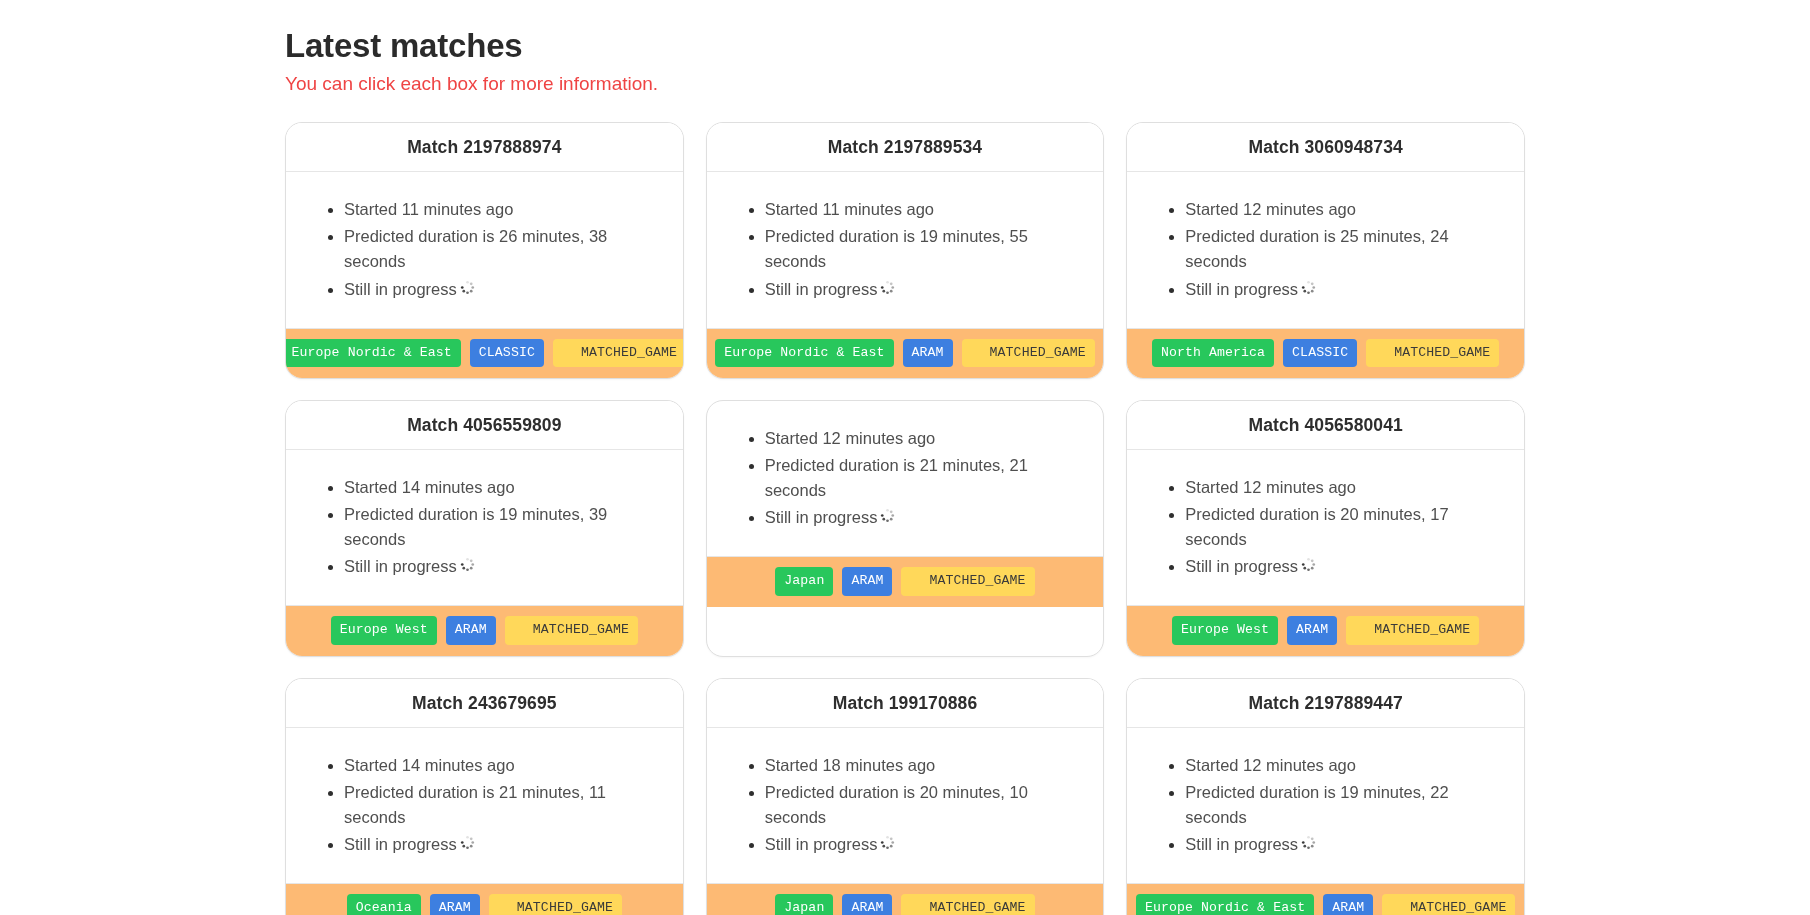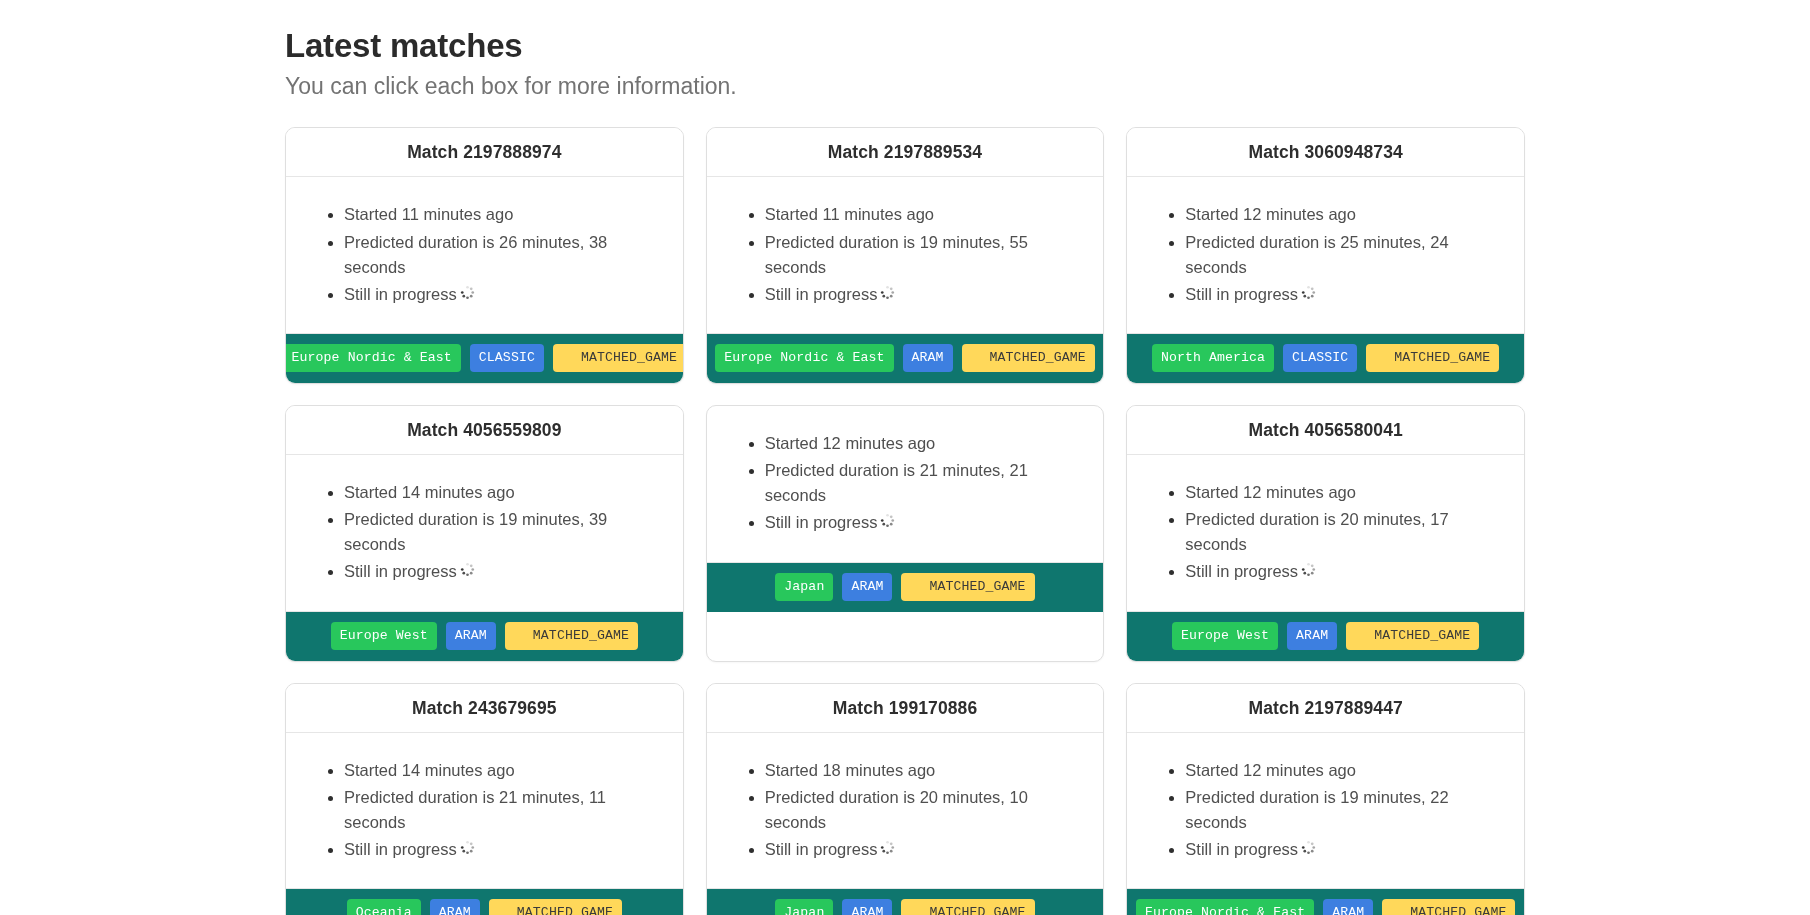--- a/index.html
+++ b/index.html
@@ -26,37 +26,37 @@
   }
   .page-title {
     font-size: 33px;
     font-weight: bold;
     color: #2b2b2b;
     margin: 0 0 6px 0;
     letter-spacing: -0.2px;
     line-height: 1.2;
   }
   .page-subtitle {
-    font-size: 23px;
-    color: #737373;
+    font-size: 19px;
+    color: #ef4444;
     margin: 0;
     font-weight: normal;
     line-height: 1.3;
   }
   .grid {
     margin-top: 26px;
     padding: 0 285px 0 285px;
     display: grid;
     grid-template-columns: repeat(3, 1fr);
     column-gap: 22px;
     row-gap: 21px;
   }
   .card {
     border: 1px solid #dfdfdf;
-    border-radius: 10px;
+    border-radius: 17px;
     background: #ffffff;
     box-shadow: 0 1px 2px rgba(0,0,0,0.035);
     display: flex;
     flex-direction: column;
     overflow: hidden;
     cursor: pointer;
   }
   .card-header {
     border-bottom: 1px solid #e6e6e6;
     background: #ffffff;
@@ -97,21 +97,21 @@
     position: relative;
     top: -1px;
   }
   .card-footer {
     border-top: 1px solid #e6e6e6;
     padding: 10px 12px 11px 12px;
     display: flex;
     justify-content: center;
     align-items: center;
     gap: 9px;
-    background: #0f766e;
+    background: #fdba74;
     min-height: 48px;
   }
   .badge {
     font-family: "Liberation Mono", "DejaVu Sans Mono", monospace;
     font-size: 13.2px;
     line-height: 1;
     padding: 7px 9px 8px 9px;
     border-radius: 4px;
     white-space: nowrap;
     letter-spacing: 0.1px;

